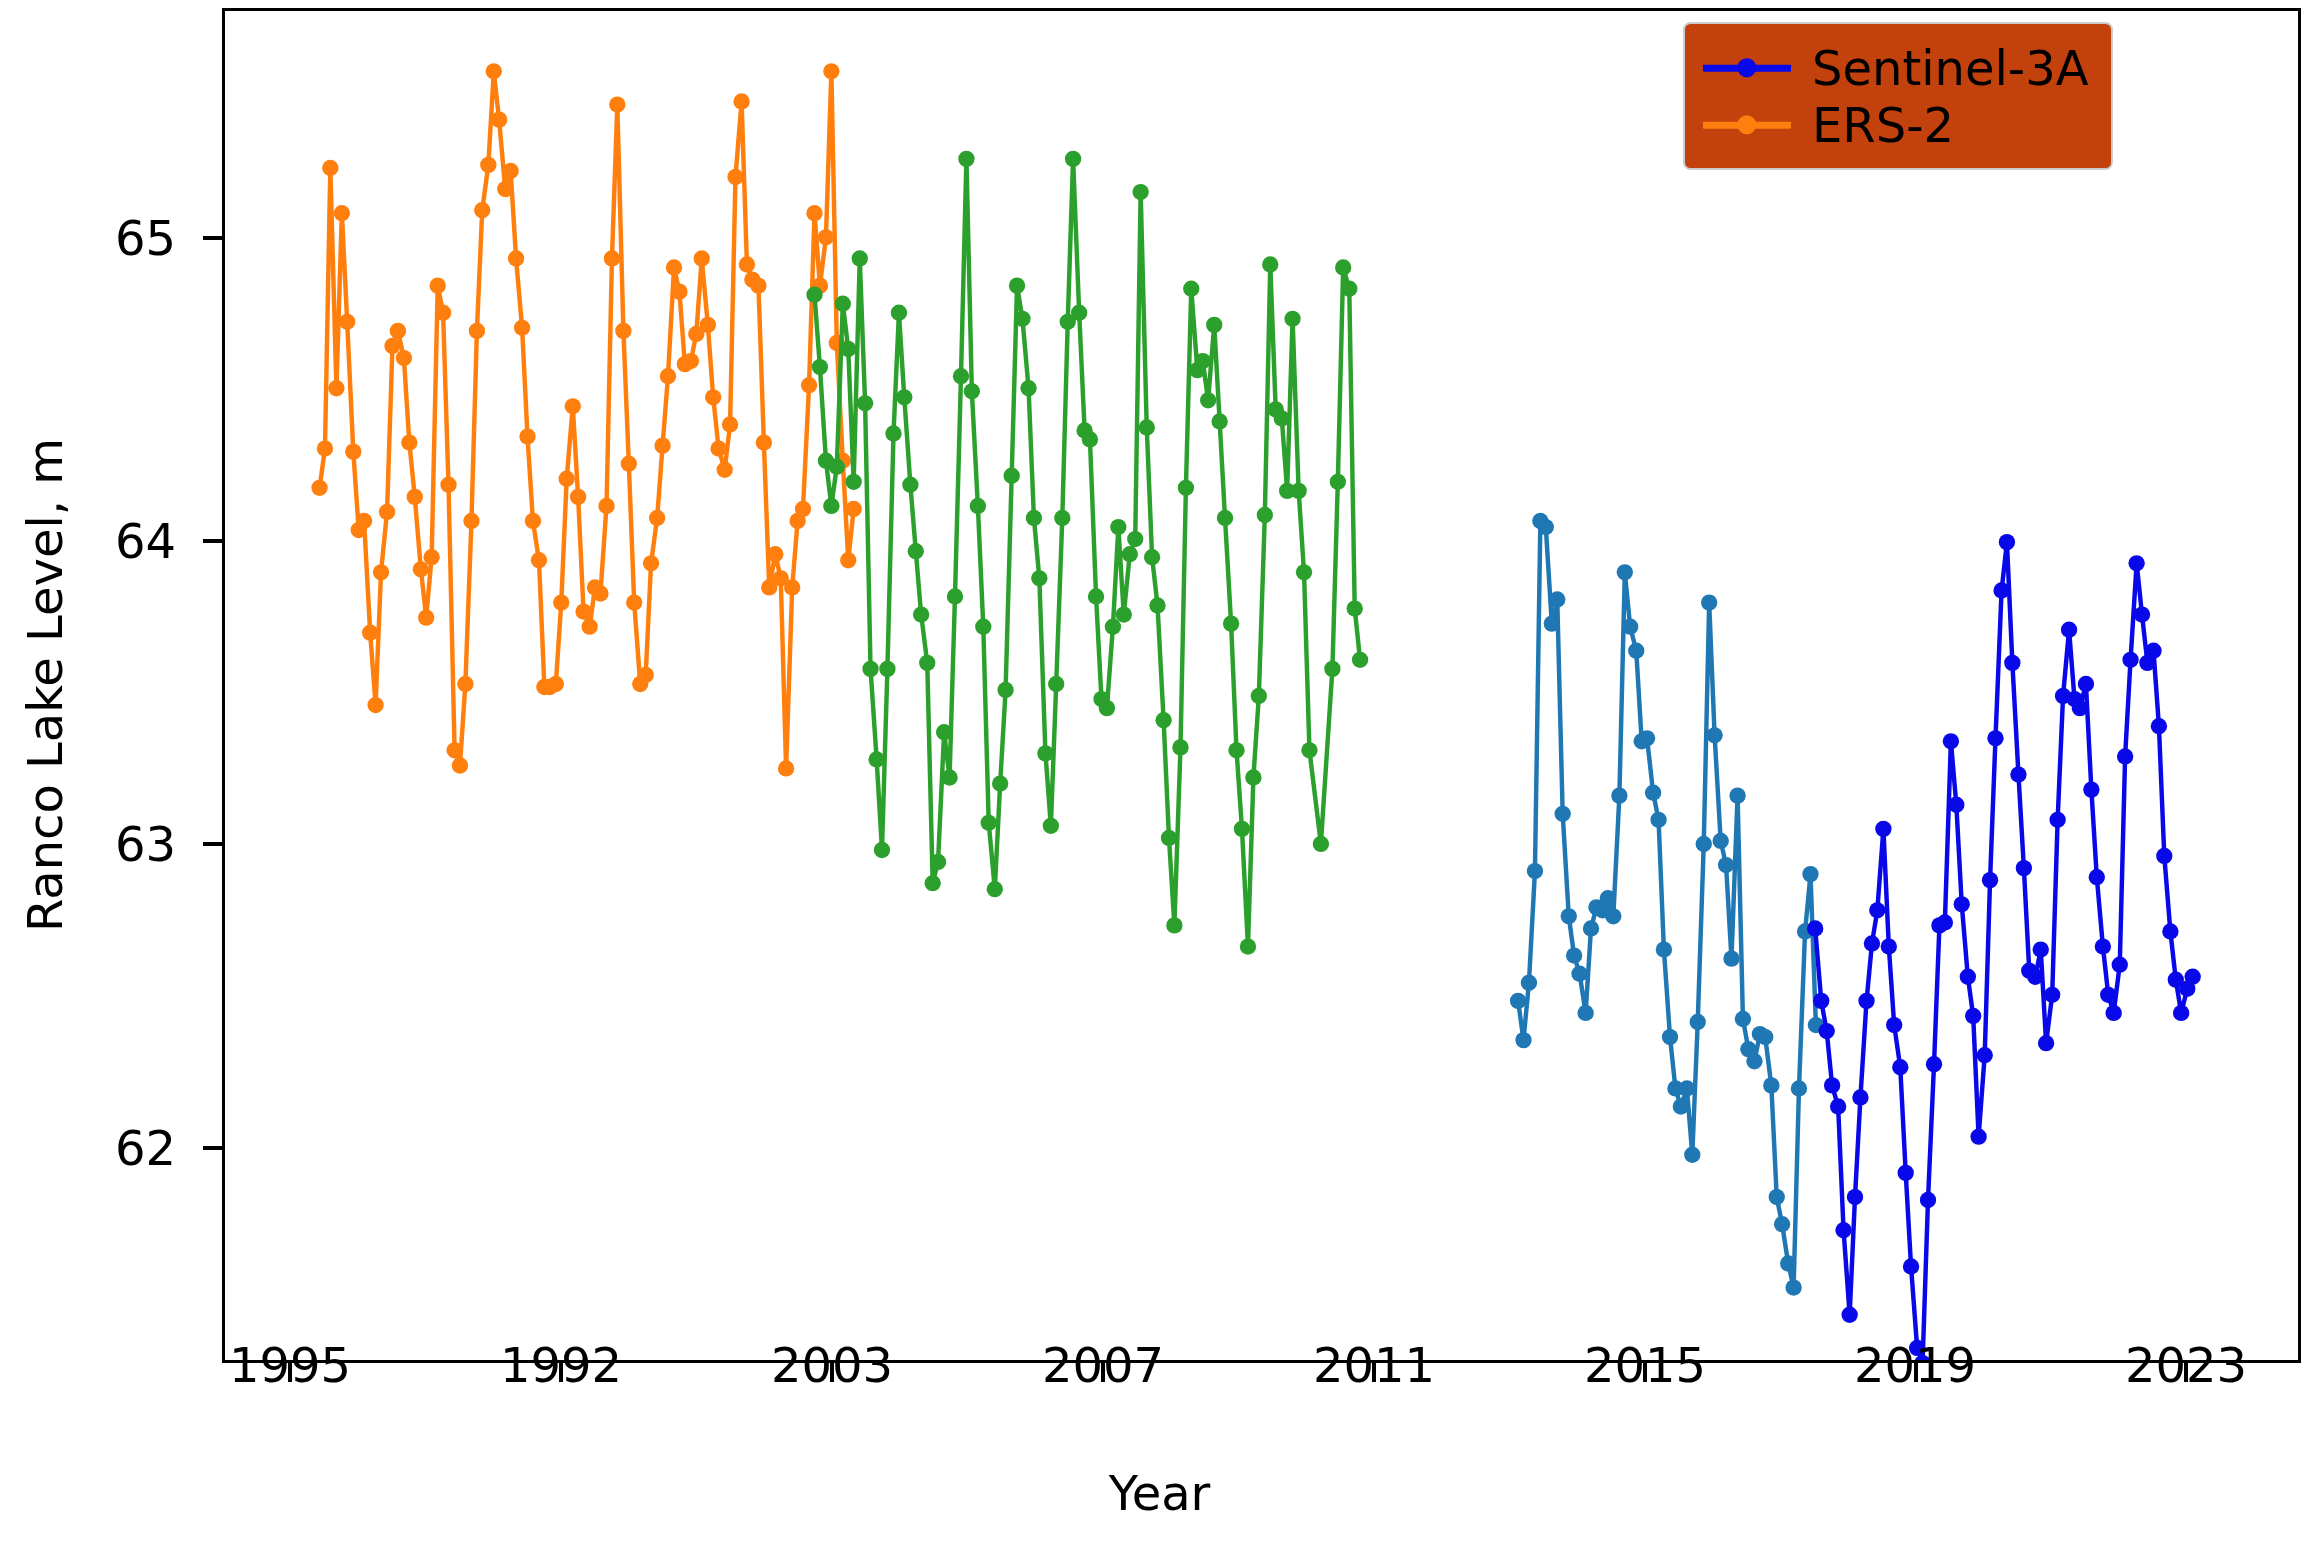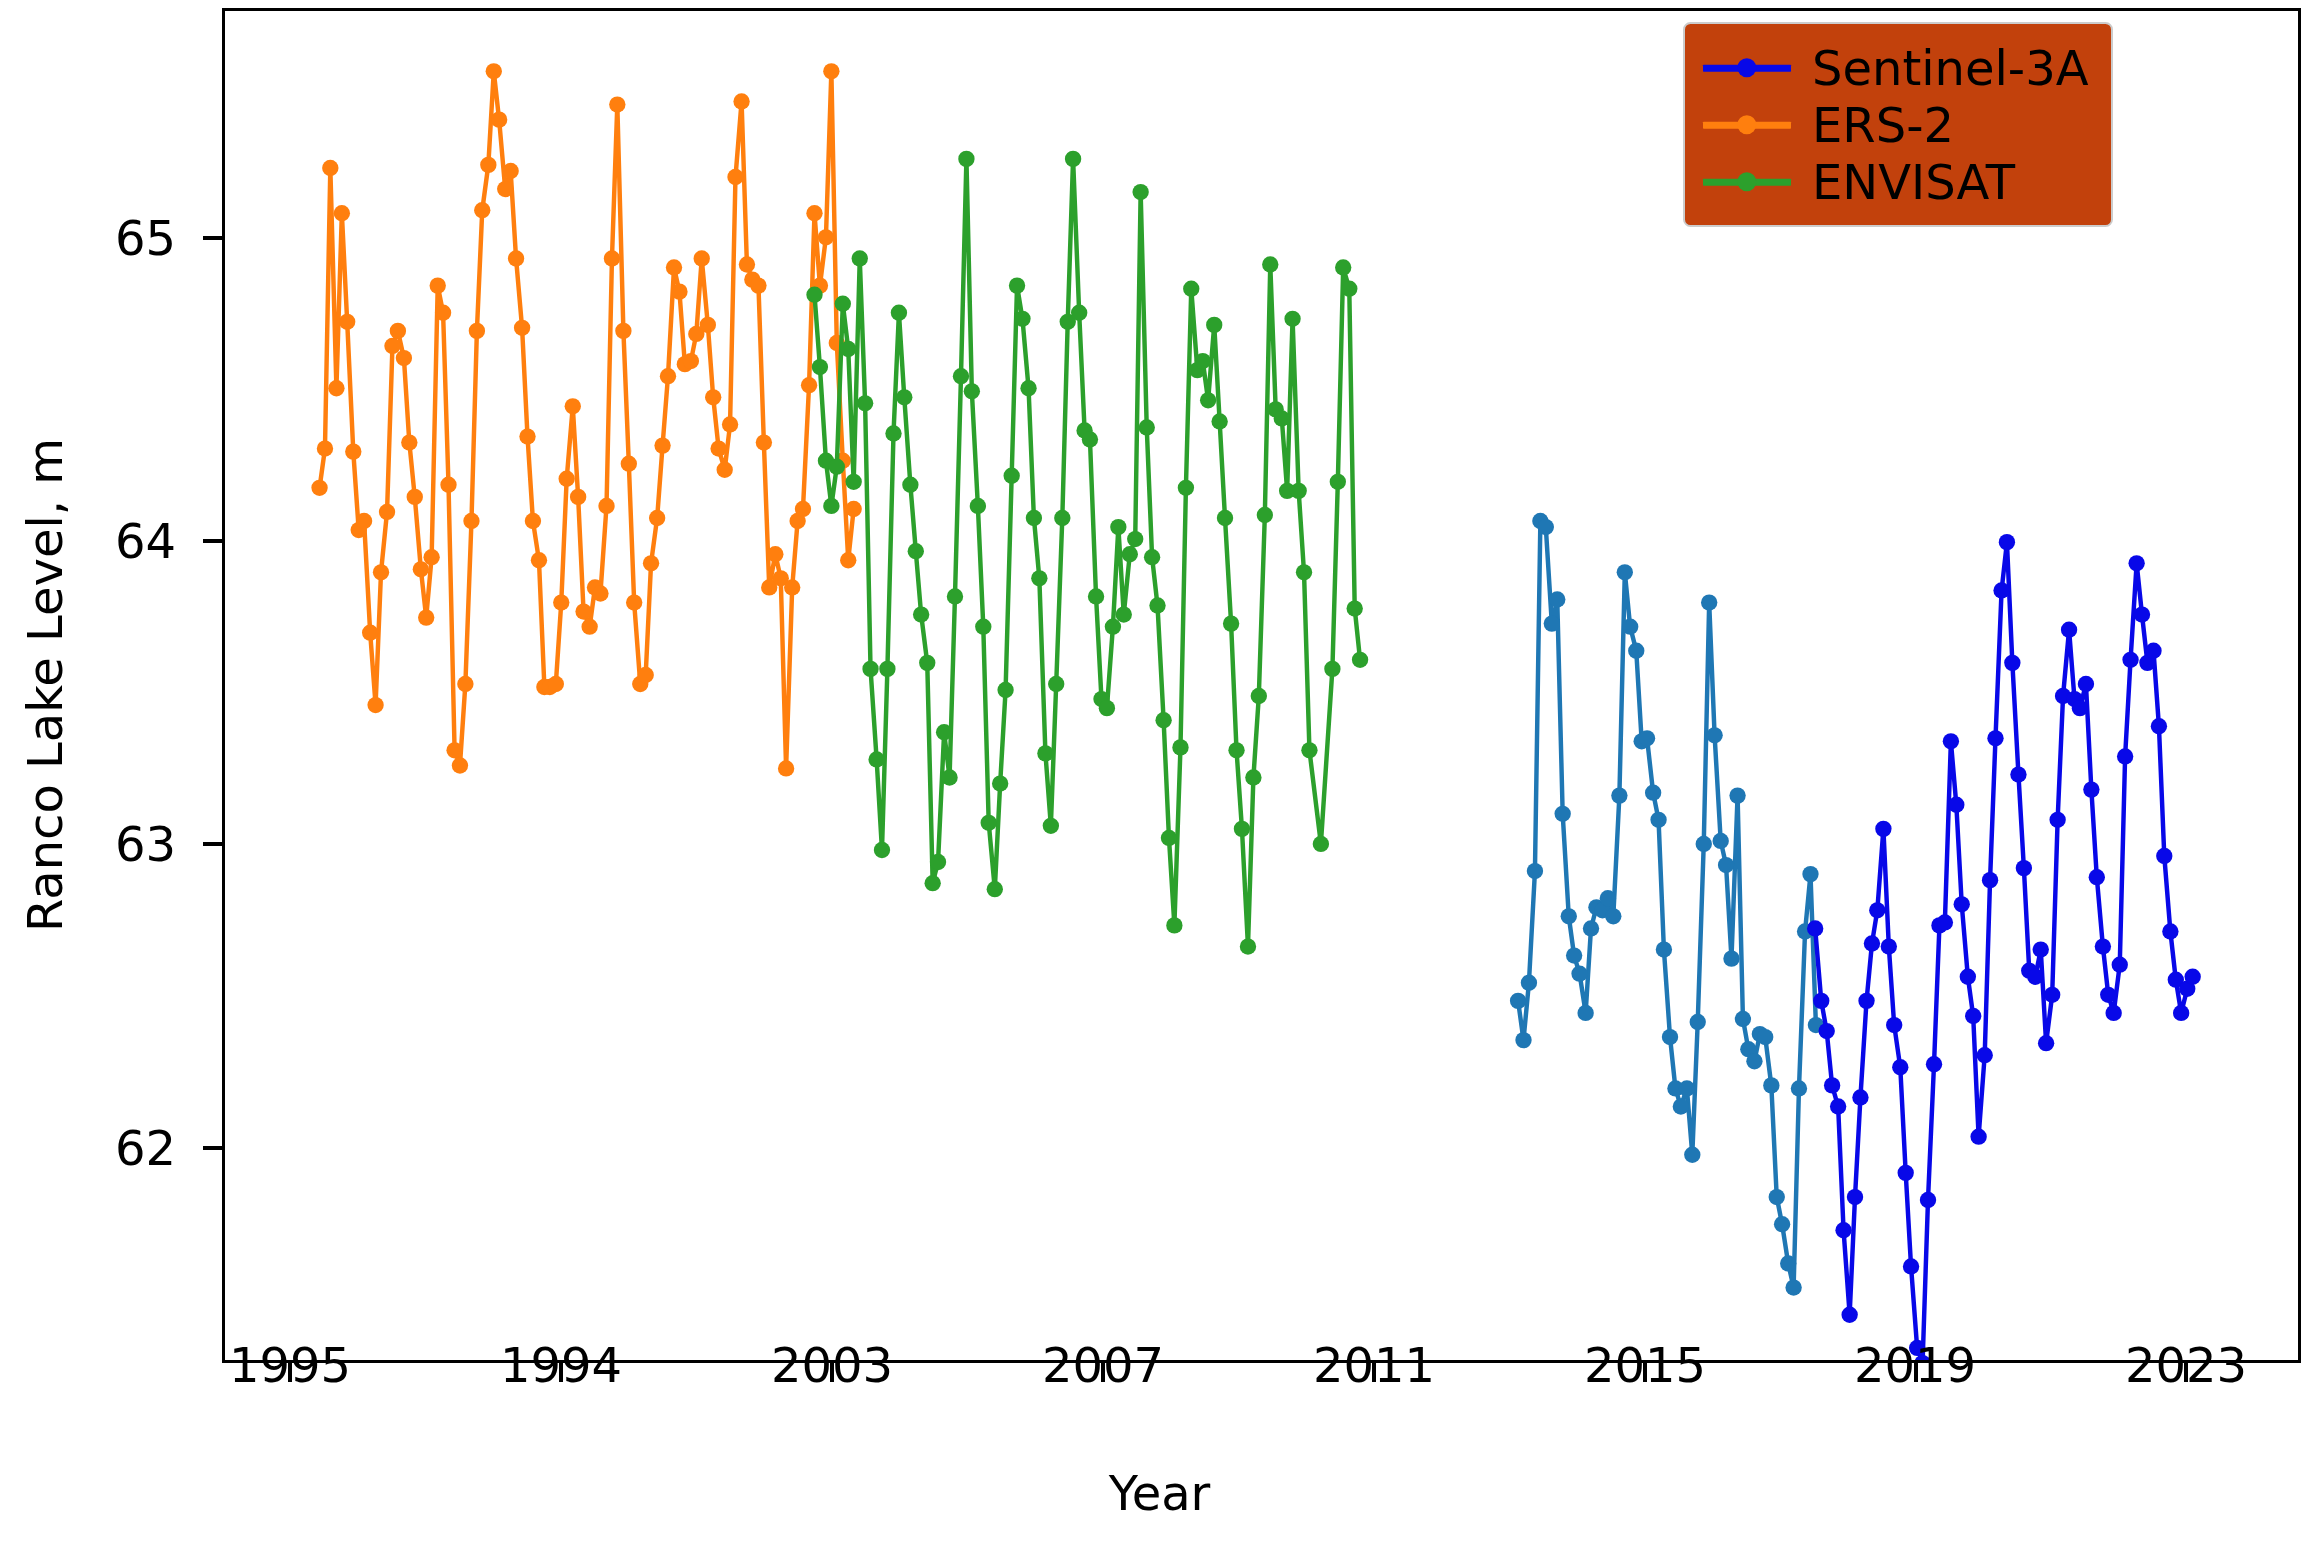--- a/index.html
+++ b/index.html
@@ -393,21 +393,21 @@
           <circle cx="2624.6" cy="1305.5" r="11" fill="#0808e8"></circle>
           <circle cx="2631.8" cy="1350.3" r="11" fill="#0808e8"></circle>
           <circle cx="2640.0" cy="1317.7" r="11" fill="#0808e8"></circle>
           <circle cx="2647.3" cy="1301.5" r="11" fill="#0808e8"></circle>
         </g>
       </svg>
   </div>
 
   <div id="x-tick-labels">
       <div class="lbl" style="left: 290px;">1995</div>
-      <div class="lbl" style="left: 561px;">1994</div>
+      <div class="lbl" style="left: 561px;">1992</div>
       <div class="lbl" style="left: 832px;">2003</div>
       <div class="lbl" style="left: 1103px;">2007</div>
       <div class="lbl" style="left: 1374px;">2011</div>
       <div class="lbl" style="left: 1645px;">2015</div>
       <div class="lbl" style="left: 1915px;">2019</div>
       <div class="lbl" style="left: 2186px;">2023</div>
     </div>
 
   <div id="xlabel">Year</div>
 
@@ -419,27 +419,20 @@
         </span>
         <span class="legend-text">Sentinel-3A</span>
       </div>
       <div class="legend-row">
         <span class="legend-sample">
           <span class="legend-line" style="background: rgb(255, 127, 14);"></span>
           <span class="legend-dot" style="background: rgb(255, 127, 14);"></span>
         </span>
         <span class="legend-text">ERS-2</span>
       </div>
-      <div class="legend-row">
-        <span class="legend-sample">
-          <span class="legend-line" style="background: rgb(44, 160, 44);"></span>
-          <span class="legend-dot" style="background: rgb(44, 160, 44);"></span>
-        </span>
-        <span class="legend-text">ENVISAT</span>
-      </div>
     </div>
 
 <div class="ytick" style="position: absolute; left: 203px; top: 1146px; width: 19.4px; height: 3.7px; background: rgb(0, 0, 0);"></div>
     <div class="ytick" style="position: absolute; left: 203px; top: 842px; width: 19.4px; height: 3.7px; background: rgb(0, 0, 0);"></div>
     <div class="ytick" style="position: absolute; left: 203px; top: 539px; width: 19.4px; height: 3.7px; background: rgb(0, 0, 0);"></div>
     <div class="ytick" style="position: absolute; left: 203px; top: 236px; width: 19.4px; height: 3.7px; background: rgb(0, 0, 0);"></div>
     <div class="xtick" style="left: 288px;"></div>
     <div class="xtick" style="left: 559px;"></div>
     <div class="xtick" style="left: 830px;"></div>
     <div class="xtick" style="left: 1101px;"></div>

